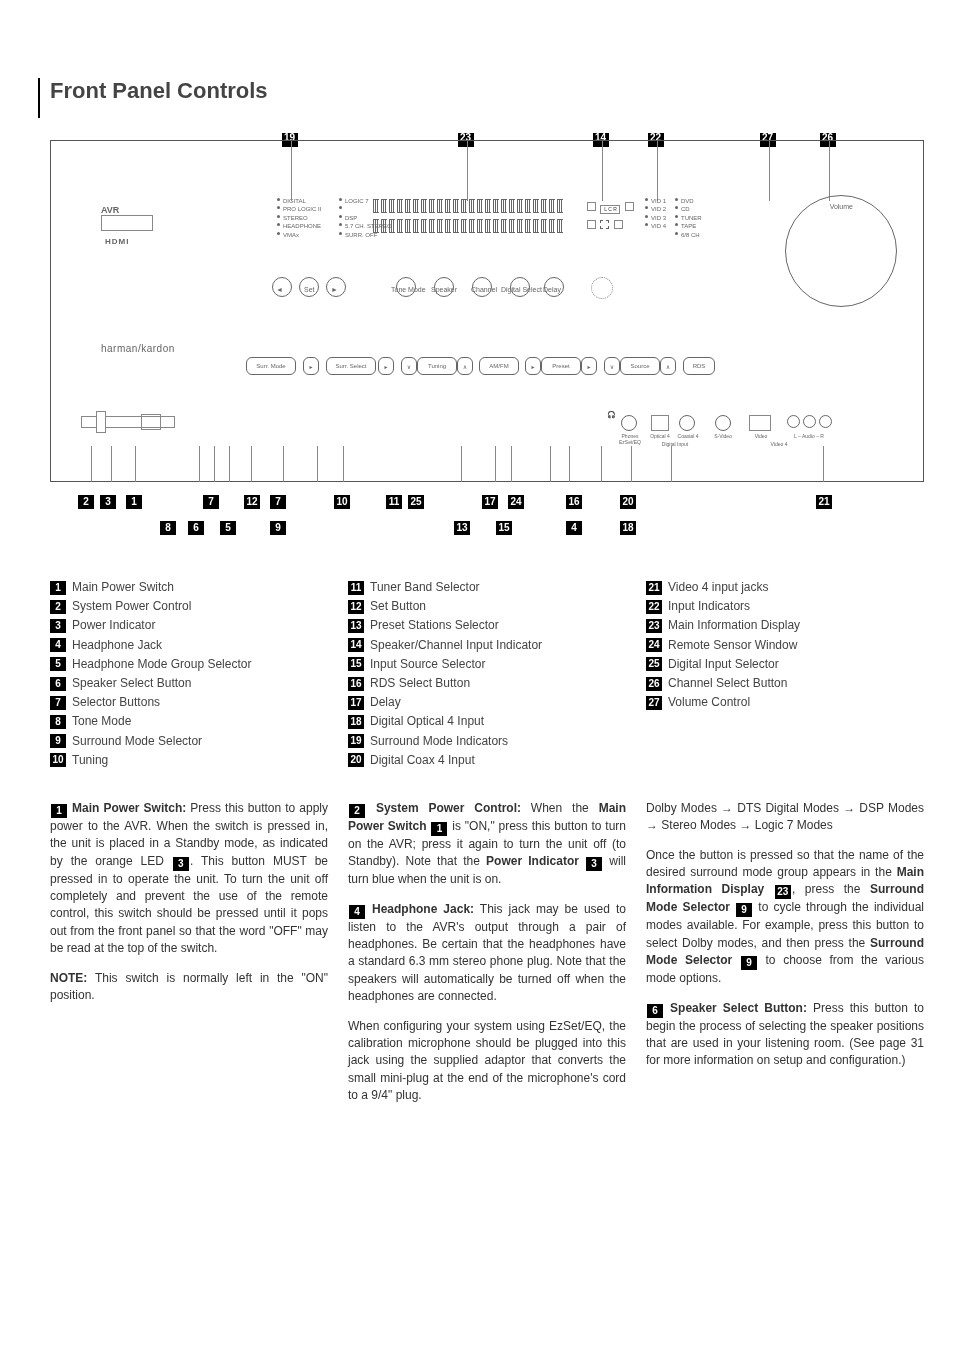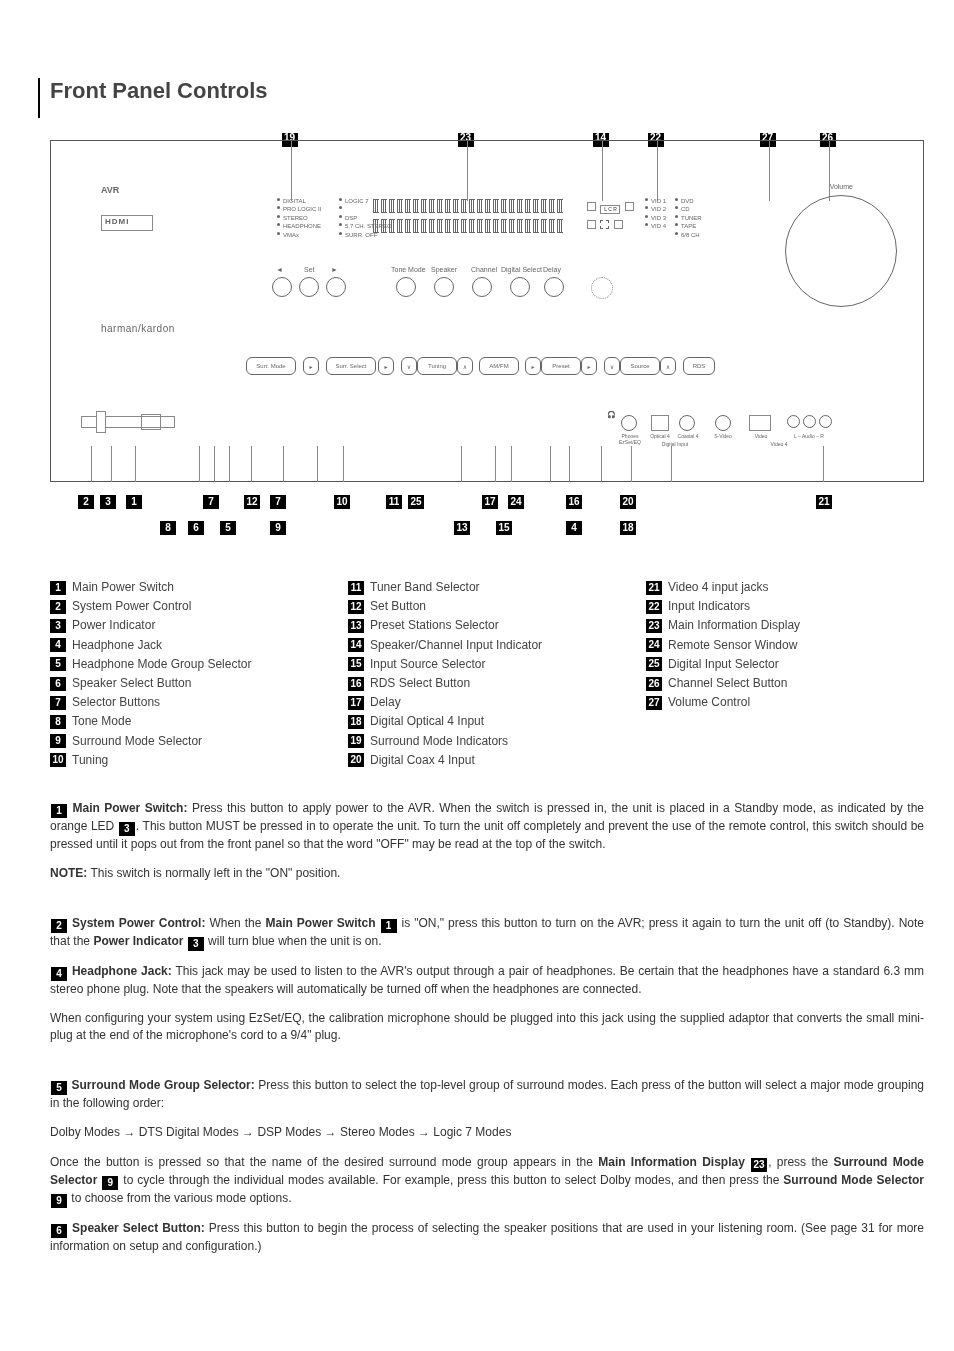--- a/index.html
+++ b/index.html
@@ -10,28 +10,28 @@
 .row-top { position: relative; height: 10px; }
 .callout-top { position: absolute; top: 0; display: inline-block; }
 .callout-top .numbox { display:inline-block; }
 .callout-row { position: relative; height: 20px; margin-top: 6px; }
 .callout { position: absolute; }
 .numbox { display: inline-flex; align-items: center; justify-content: center; background: #000; color: #fff; font-weight: bold; font-size: 10px; line-height: 1; min-width: 16px; height: 14px; padding: 0 2px; box-sizing: border-box; vertical-align: middle; }
 .numbox.inline { margin: 0 1px; vertical-align: -2px; }
 .legend { display: flex; gap: 20px; margin-top: 40px; font-size: 12px; color: #444; }
 .legend-col { flex: 1; }
 .legend-item { display: flex; align-items: center; gap: 6px; line-height: 1.6; }
-.maintext { display: flex; gap: 20px; margin-top: 30px; font-size: 12px; color: #333; line-height: 1.45; flex-direction: column; }
+.maintext { display: flex; gap: 20px; margin-top: 30px; font-size: 12px; color: #333; line-height: 1.45; }
 .mcol { flex: 1; }
 .mcol p { margin: 0 0 12px 0; text-align: justify; }
 b.hdr { font-weight: bold; }
 .arrow { font-weight: bold; }
 
 
-.d-label { position: absolute; font-size: 7px; color: #666; }
+.d-label { position: absolute; font-size: 7px; color: #666; margin-top: 20px; }
 .knob { position: absolute; border: 1px solid #666; border-radius: 50%; }
 .segbars { position: absolute; display: flex; gap: 2px; }
 .seg { width: 6px; height: 12px; background: repeating-linear-gradient(90deg, #666 0 1px, transparent 1px 2px); border-top:1px solid #666; border-bottom:1px solid #666; }
 .btnrect { position:absolute; border:1px solid #666; font-size:6px; color:#666; display:flex; align-items:center; justify-content:center; }
 .roundrect { border-radius: 6px; }
 .indblock { position:absolute; font-size:6px; color:#666; line-height:1.4; }
 .indblock .dot { display:inline-block; width:3px; height:3px; border-radius:50%; background:#666; margin-right:3px; vertical-align:2px; }
 .mini-icon { position:absolute; font-size:7px; color:#666; }
 .circle-port { position:absolute; border:1px solid #666; border-radius:50%; width:14px; height:14px; }
 .port-label { font-size:5px; text-align:center; color:#666; }
@@ -396,20 +396,19 @@
   <div class="mcol">
     <p><span class="numbox inline">1</span> <b class="hdr">Main Power Switch:</b> <span>Press this button to apply power to the AVR. When the switch is pressed in, the unit is placed in a Standby mode, as indicated by the orange LED</span> <span class="numbox inline">3</span><span>. This button MUST be pressed in to operate the unit. To turn the unit off completely and prevent the use of the remote control, this switch should be pressed until it pops out from the front panel so that the word "OFF" may be read at the top of the switch.</span></p>
     <p><b class="hdr">NOTE:</b> <span>This switch is normally left in the "ON" position.</span></p>
   </div>
   <div class="mcol">
     <p><span class="numbox inline">2</span> <b class="hdr">System Power Control:</b> <span>When the</span> <b class="hdr">Main Power Switch</b> <span class="numbox inline">1</span> <span>is "ON," press this button to turn on the AVR; press it again to turn the unit off (to Standby). Note that the</span> <b class="hdr">Power Indicator</b> <span class="numbox inline">3</span> <span>will turn blue when the unit is on.</span></p>
     <p><span class="numbox inline">4</span> <b class="hdr">Headphone Jack:</b> <span>This jack may be used to listen to the AVR's output through a pair of headphones. Be certain that the headphones have a standard 6.3 mm stereo phone plug. Note that the speakers will automatically be turned off when the headphones are connected.</span></p>
     <p><span>When configuring your system using EzSet/EQ, the calibration microphone should be plugged into this jack using the supplied adaptor that converts the small mini-plug at the end of the microphone's cord to a 9/4" plug.</span></p>
   </div>
   <div class="mcol">
-    <p><span class="numbox inline">5</span> <b class="hdr">Surround Mode Group Selector:</b> <span>Press this button to select the top-level group of surround modes. Each press of the button will select a major mode grouping in the following order:</span></p>
     <p><span>Dolby Modes</span> <span class="arrow">→</span> <span>DTS Digital Modes</span> <span class="arrow">→</span> <span>DSP Modes</span> <span class="arrow">→</span> <span>Stereo Modes</span> <span class="arrow">→</span> <span>Logic 7 Modes</span></p>
     <p><span>Once the button is pressed so that the name of the desired surround mode group appears in the</span> <b class="hdr">Main Information Display</b> <span class="numbox inline">23</span><span>, press the</span> <b class="hdr">Surround Mode Selector</b> <span class="numbox inline">9</span> <span>to cycle through the individual modes available. For example, press this button to select Dolby modes, and then press the</span> <b class="hdr">Surround Mode Selector</b> <span class="numbox inline">9</span> <span>to choose from the various mode options.</span></p>
     <p><span class="numbox inline">6</span> <b class="hdr">Speaker Select Button:</b> <span>Press this button to begin the process of selecting the speaker positions that are used in your listening room. (See page 31 for more information on setup and configuration.)</span></p>
   </div>
 </div>
 
 </div>
 
 </body></html>

